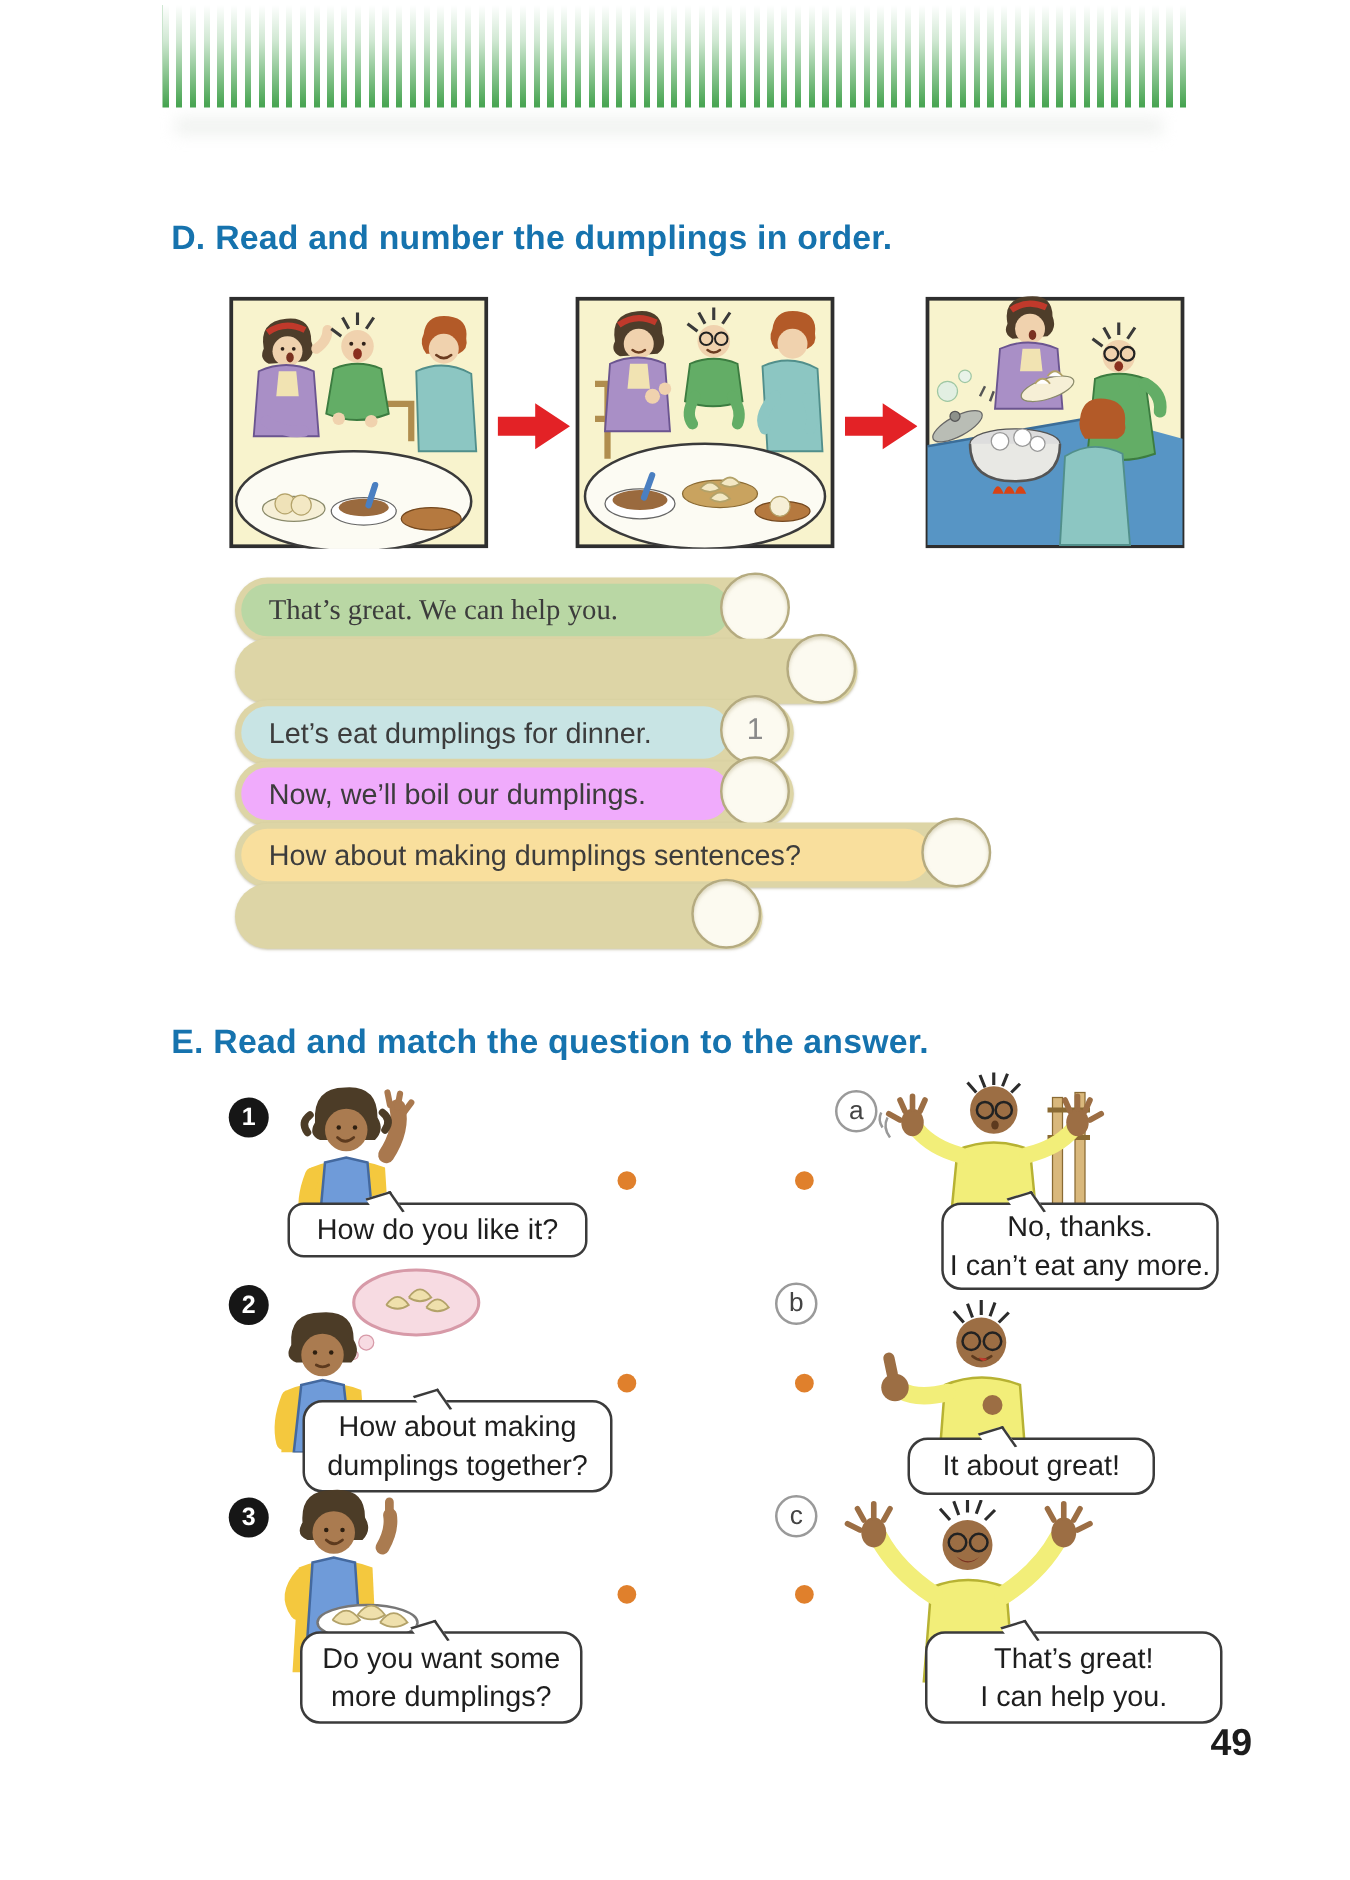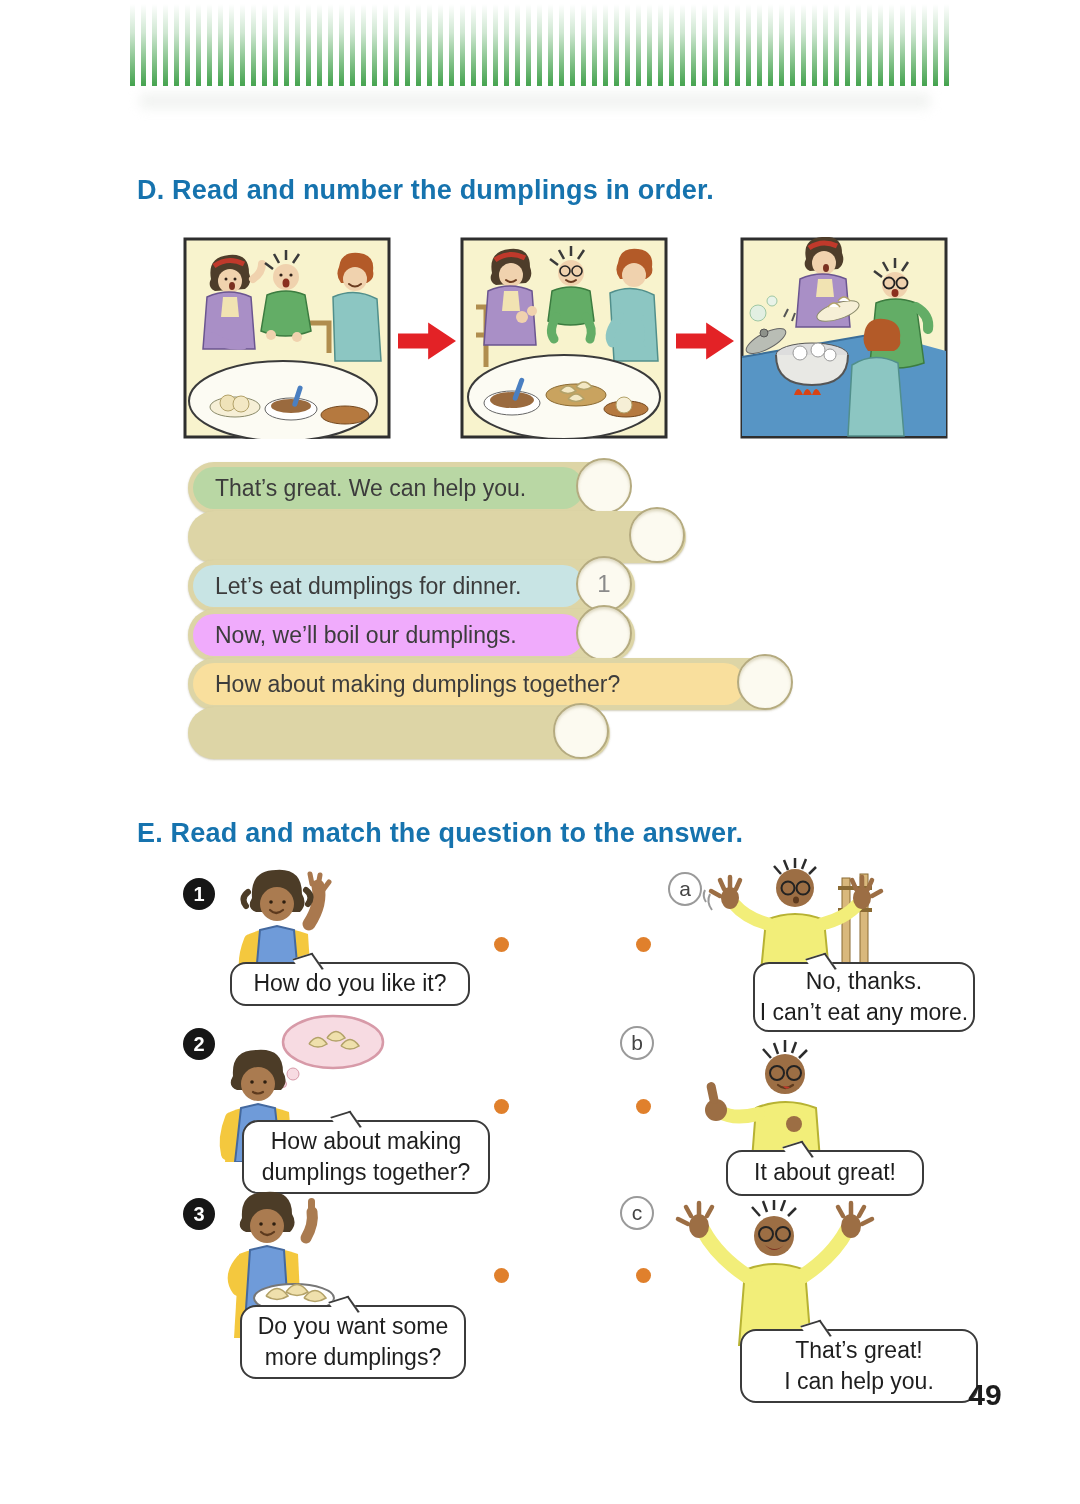--- a/index.html
+++ b/index.html
@@ -165,21 +165,21 @@
       <circle cx="162" cy="46" r="5.5" fill="none" stroke="#222" stroke-width="1.8"></circle>
       <ellipse cx="155" cy="56" rx="3.5" ry="4" fill="#8a2f1f"></ellipse>
       <path d="M136 66 q19 -8 40 0 l8 60 q-28 10 -54 0 z" fill="#63ad66" stroke="#3c7c40" stroke-width="1.5"></path>
       <path d="M176 70 q14 8 12 22" stroke="#63ad66" stroke-width="10" fill="none" stroke-linecap="round"></path>
       <path d="M124 98 q2 -18 20 -16 q18 2 16 20 q2 8 -6 12 l-26 0 q-6 -8 -4 -16" fill="#b35a28"></path>
       <path d="M112 128 q22 -14 46 -2 l6 73 h-56 z" fill="#8cc6c2" stroke="#518f8b" stroke-width="1.5"></path>
     </svg>
   </div>
 
   <div class="strip" style="top:462px;width:438px;">
-    <div class="strip-fill" style="width: 391px; background-color: rgb(185, 215, 164);">
+    <div class="strip-fill" style="width: 391px; background-color: rgb(185, 215, 164); font-family: Liberation Serif, serif;">
       <span class="strip-text">That’s great. We can help you.</span>
     </div>
     <div class="answer-circle" style="left:388px;">
         <span></span>
       </div>
   </div>
 
   <div class="strip" style="top:511px;width:498px;">
     <div class="answer-circle" style="left:441px;">
         <span></span>
@@ -199,21 +199,21 @@
     <div class="strip-fill" style="width: 391px; background-color: #f0abfc;">
       <span class="strip-text">Now, we’ll boil our dumplings.</span>
     </div>
     <div class="answer-circle" style="left:388px;">
         <span></span>
       </div>
   </div>
 
   <div class="strip" style="top:658px;width:604px;">
     <div class="strip-fill" style="width: 552px; background-color: rgb(249, 223, 157);">
-      <span class="strip-text">How about making dumplings together?</span>
+      <span class="strip-text">How about making dumplings sentences?</span>
     </div>
     <div class="answer-circle" style="left:549px;">
         <span></span>
       </div>
   </div>
 
   <div class="strip" style="top:707px;width:422px;">
     <div class="answer-circle" style="left:365px;">
         <span></span>
       </div>
@@ -230,21 +230,21 @@
     <path d="M40 34 Q38 6 64 6 Q90 4 90 30 Q96 40 88 48 L44 48 Q34 44 40 34" fill="#4c3c27"></path>
     <path d="M36 28 q-8 6 -2 14 M94 26 q8 6 2 14" stroke="#4c3c27" stroke-width="6" fill="none" stroke-linecap="round"></path>
     <circle cx="65" cy="40" r="17" fill="#aa7b50"></circle>
     <circle cx="59" cy="38" r="1.8" fill="#2e1f10"></circle>
       <circle cx="72" cy="38" r="1.8" fill="#2e1f10"></circle>
     <path d="M58 46 q6 6 13 0" stroke="#5d3a1e" stroke-width="2.2" fill="none" stroke-linecap="round"></path>
     <path d="M37 70 Q65 58 96 70 L100 132 L32 132 Z" fill="#f4c83e"></path>
     <path d="M48 66 L65 62 L82 66 L88 132 L42 132 Z" fill="#6f9bd9" stroke="#44699f" stroke-width="2"></path>
     <path d="M38 76 Q30 96 34 112" stroke="#f4c83e" stroke-width="12" fill="none" stroke-linecap="round"></path>
   </svg>
-  <div class="bubble" style="left:230px;top:962px;width:240px;height:44px;">
+  <div class="bubble" style="left:230px;top:962px;width:240px;height:44px;border-radius:13px;">
     <div class="tail" style="left:66px;"></div>
     <div>How do you like it?</div>
   </div>
   <div class="dot" style="left:494px;top:937px;"></div>
   <div class="dot" style="left:636px;top:937px;"></div>
 
   <div class="letter-circle" style="left:668px;top:872px;">
     <span>a</span>
   </div>
   <svg class="ill" style="left:700px;top:858px;" width="215" height="146" viewBox="0 0 215 146">
@@ -354,20 +354,20 @@
     <circle cx="111" cy="34" r="7" fill="none" stroke="#222" stroke-width="2"></circle>
     <circle cx="128" cy="34" r="7" fill="none" stroke="#222" stroke-width="2"></circle>
     <path d="M110 45 q9 10 19 0 q-9 8 -19 0" fill="#7a3020"></path>
     <path d="M90 70 Q119 58 150 70 L156 146 L84 146 Z" fill="#f2ee79" stroke="#b7b233" stroke-width="2"></path>
     <path d="M92 76 Q62 56 48 30 M148 76 Q178 56 192 30" stroke="#f2ee79" stroke-width="15" fill="none" stroke-linecap="round"></path>
     <ellipse cx="44" cy="26" rx="10" ry="12" fill="#9c6e44"></ellipse>
     <path d="M36 16 l-5 -9 M44 14 l0 -11 M52 16 l5 -9 M33 24 l-10 -5" stroke="#9c6e44" stroke-width="4.5" stroke-linecap="round"></path>
     <ellipse cx="196" cy="26" rx="10" ry="12" fill="#9c6e44"></ellipse>
     <path d="M204 16 l5 -9 M196 14 l0 -11 M188 16 l-5 -9 M207 24 l10 -5" stroke="#9c6e44" stroke-width="4.5" stroke-linecap="round"></path>
   </svg>
-  <div class="bubble" style="left:740px;top:1305px;width:238px;height:74px;margin-top:24px;">
+  <div class="bubble" style="left:740px;top:1305px;width:238px;height:74px;">
     <div class="tail" style="left:64px;"></div>
     <div>That’s great!</div>
     <div>I can help you.</div>
   </div>
 
   <div class="page-num">49</div>
 </div>
 
 </body></html>

